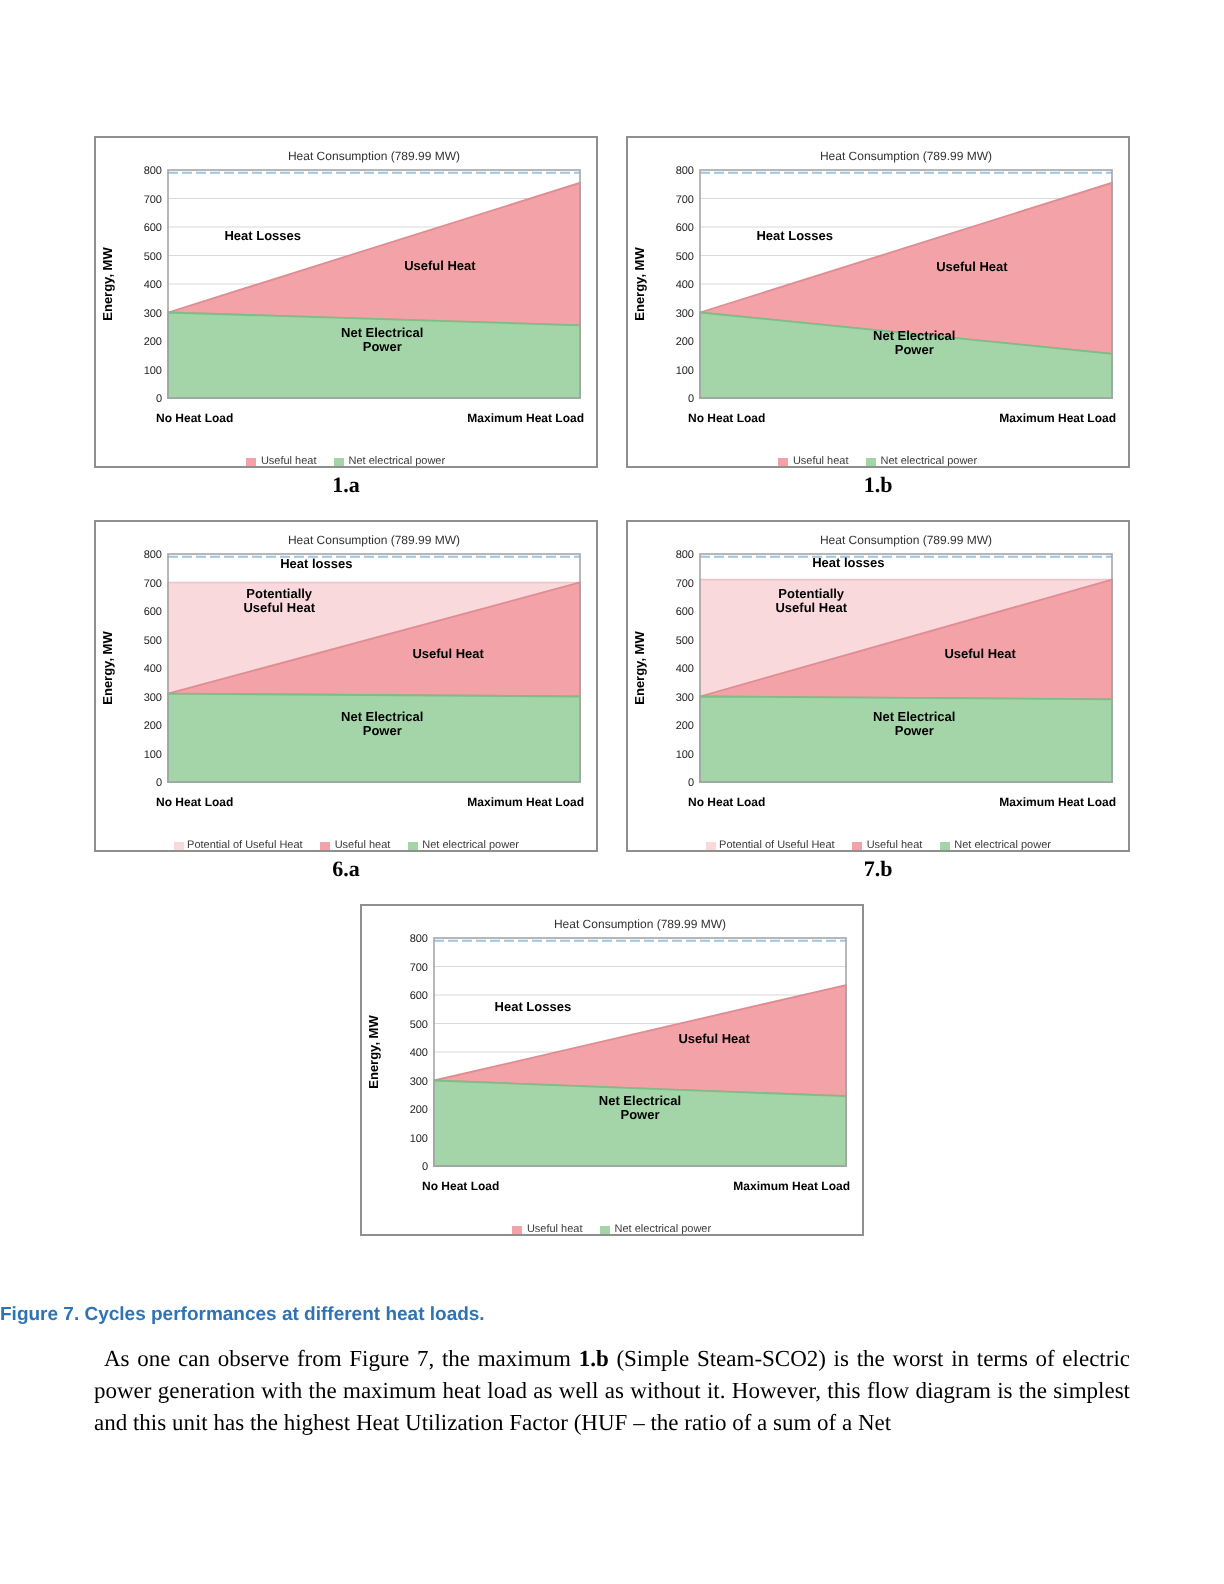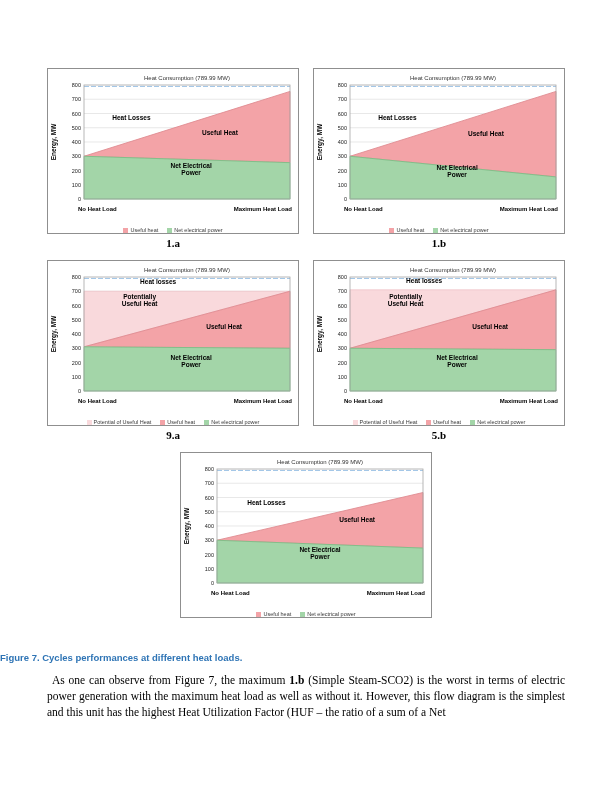--- a/index.html
+++ b/index.html
@@ -144,21 +144,21 @@
           </span>
           <span class="legend-item">
             <span class="legend-swatch" style="background: rgb(243, 163, 167);"></span>
             <span>Useful heat</span>
           </span>
           <span class="legend-item">
             <span class="legend-swatch" style="background: rgb(163, 213, 168);"></span>
             <span>Net electrical power</span>
           </span>
         </div></div>
-    <div class="chart-label">9.a</div>
+    <div class="chart-label">6.a</div>
   </div>
   <div class="chart-cell" style="left:313px;top:260px">
     <div class="chart-box"><svg width="250" height="150">
           <line x1="36" y1="115.75" x2="242" y2="115.75" stroke="#D9D9D9" stroke-width="0.6"></line>
           <line x1="36" y1="101.5" x2="242" y2="101.5" stroke="#D9D9D9" stroke-width="0.6"></line>
           <line x1="36" y1="87.25" x2="242" y2="87.25" stroke="#D9D9D9" stroke-width="0.6"></line>
           <line x1="36" y1="73" x2="242" y2="73" stroke="#D9D9D9" stroke-width="0.6"></line>
           <line x1="36" y1="58.75" x2="242" y2="58.75" stroke="#D9D9D9" stroke-width="0.6"></line>
           <line x1="36" y1="44.5" x2="242" y2="44.5" stroke="#D9D9D9" stroke-width="0.6"></line>
           <line x1="36" y1="30.25" x2="242" y2="30.25" stroke="#D9D9D9" stroke-width="0.6"></line>
@@ -191,21 +191,21 @@
           </span>
           <span class="legend-item">
             <span class="legend-swatch" style="background: rgb(243, 163, 167);"></span>
             <span>Useful heat</span>
           </span>
           <span class="legend-item">
             <span class="legend-swatch" style="background: rgb(163, 213, 168);"></span>
             <span>Net electrical power</span>
           </span>
         </div></div>
-    <div class="chart-label">5.b</div>
+    <div class="chart-label">7.b</div>
   </div>
   <div class="chart-cell" style="left:180px;top:452px">
     <div class="chart-box"><svg width="250" height="150">
           <line x1="36" y1="115.75" x2="242" y2="115.75" stroke="#D9D9D9" stroke-width="0.6"></line>
           <line x1="36" y1="101.5" x2="242" y2="101.5" stroke="#D9D9D9" stroke-width="0.6"></line>
           <line x1="36" y1="87.25" x2="242" y2="87.25" stroke="#D9D9D9" stroke-width="0.6"></line>
           <line x1="36" y1="73" x2="242" y2="73" stroke="#D9D9D9" stroke-width="0.6"></line>
           <line x1="36" y1="58.75" x2="242" y2="58.75" stroke="#D9D9D9" stroke-width="0.6"></line>
           <line x1="36" y1="44.5" x2="242" y2="44.5" stroke="#D9D9D9" stroke-width="0.6"></line>
           <line x1="36" y1="30.25" x2="242" y2="30.25" stroke="#D9D9D9" stroke-width="0.6"></line>

